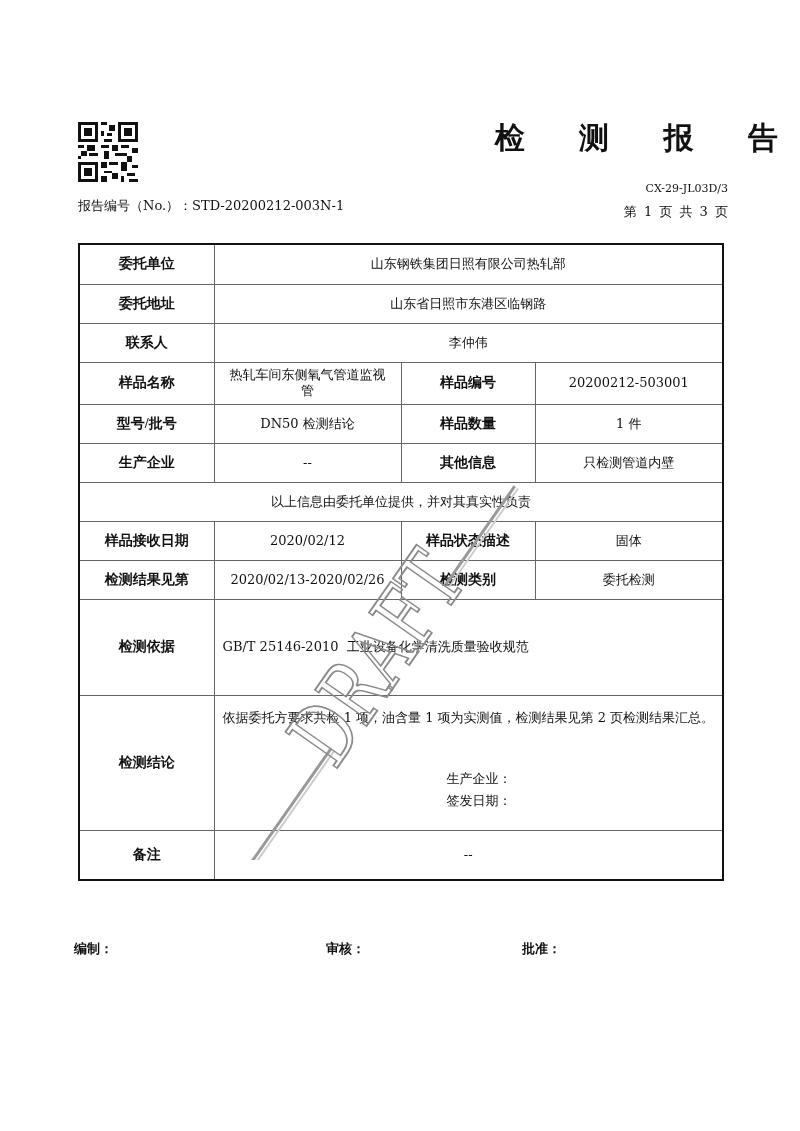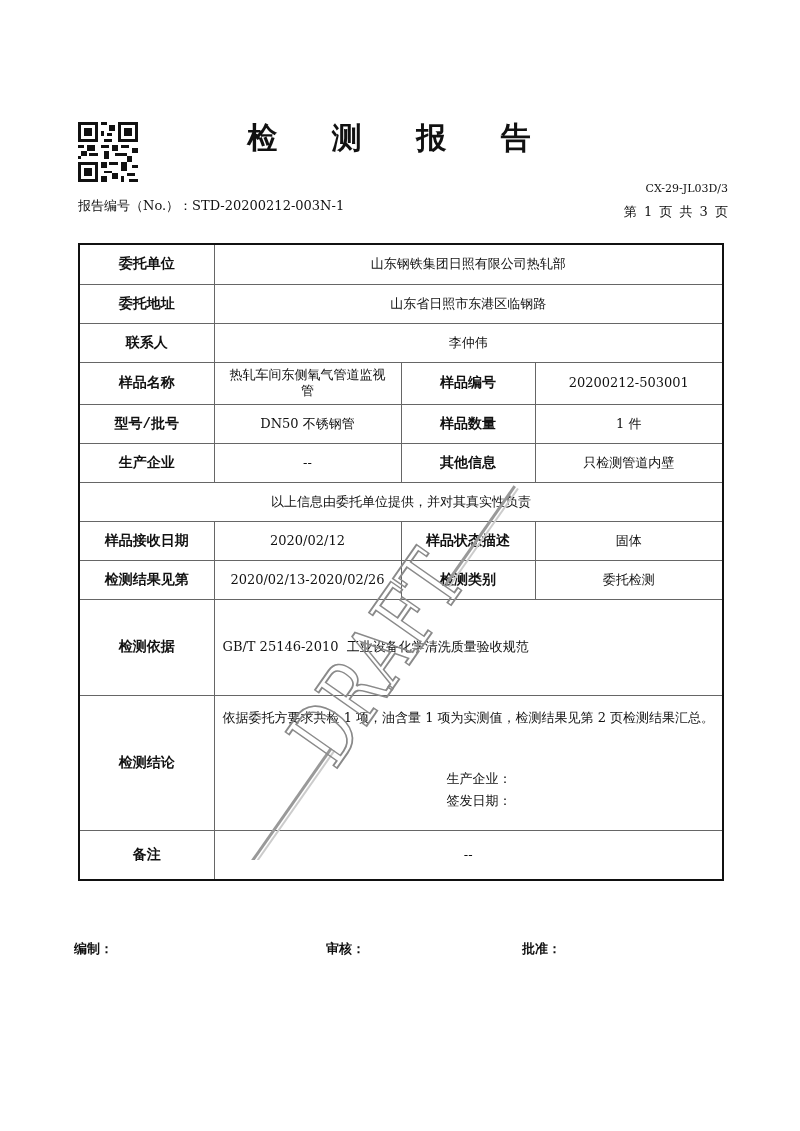--- a/index.html
+++ b/index.html
@@ -1,29 +1,29 @@
 <!DOCTYPE html>
 <html><head>
 <meta charset="utf-8">
 <style>
   html, body { margin:0; padding:0; background:#ffffff; }
   body { width:800px; height:1131px; position:relative; overflow:hidden;
          font-family:"DejaVu Serif","Liberation Serif",serif; color:#111; }
   .abs { position:absolute; }
   #qr { left:78px; top:122px; width:60px; height:60px; }
-  #title { left:0; width:800px; top:118px; text-align:center; font-size:30px; font-weight:bold;
+  #title { left:0; width:800px; top:118px; text-align:right; font-size:30px; font-weight:bold;
            letter-spacing:22px; font-family:"DejaVu Sans","Liberation Sans",sans-serif; }
   #report-no { left:78px; top:197px; font-size:13px; }
   #form-code { right:72px; top:182px; font-size:11px; text-align:right; }
   #form-code span { margin-left:0; }
   #page-info { right:72px; top:203px; font-size:13px; word-spacing:3px; }
   table#main { position:absolute; left:78px; top:243px; width:644px; border-collapse:collapse;
                border:2px solid #111; table-layout:fixed; }
   #main td { border:1px solid #666; text-align:center; font-size:13px; padding:0 6px; line-height:16px; }
-  #main td.lbl { font-weight:bold; font-size:14px; font-family:Liberation Mono, monospace; }
+  #main td.lbl { font-weight:bold; font-size:14px; font-family:Liberation Serif, serif; }
   #main td.left { text-align:left; padding-left:8px; }
   .concl-text { position:absolute; left:8px; top:12px; right:6px; text-align:left; line-height:20px; }
   .concl-sign { position:absolute; left:232px; top:72px; text-align:left; line-height:22px; }
   .relative { position:relative; }
   #signoff { left:74px; top:940px; width:660px; font-size:13px; font-weight:bold;
              font-family:"DejaVu Sans","Liberation Sans",sans-serif; }
   #signoff span { position:absolute; top:0; }
   #watermark { left:190px; top:440px; width:420px; height:420px; pointer-events:none; }
 </style>
 </head>
@@ -104,21 +104,21 @@
     <td colspan="3">李仲伟</td>
   </tr>
   <tr style="height:42px">
     <td class="lbl">样品名称</td>
     <td style="padding:0 14px">热轧车间东侧氧气管道监视管</td>
     <td class="lbl">样品编号</td>
     <td>20200212-503001</td>
   </tr>
   <tr style="height:39px">
     <td class="lbl">型号/批号</td>
-    <td>DN50 不锈钢管</td>
+    <td>DN50 检测结论</td>
     <td class="lbl">样品数量</td>
     <td>1 件</td>
   </tr>
   <tr style="height:39px">
     <td class="lbl">生产企业</td>
     <td>--</td>
     <td class="lbl">其他信息</td>
     <td>只检测管道内壁</td>
   </tr>
   <tr style="height:39px">

